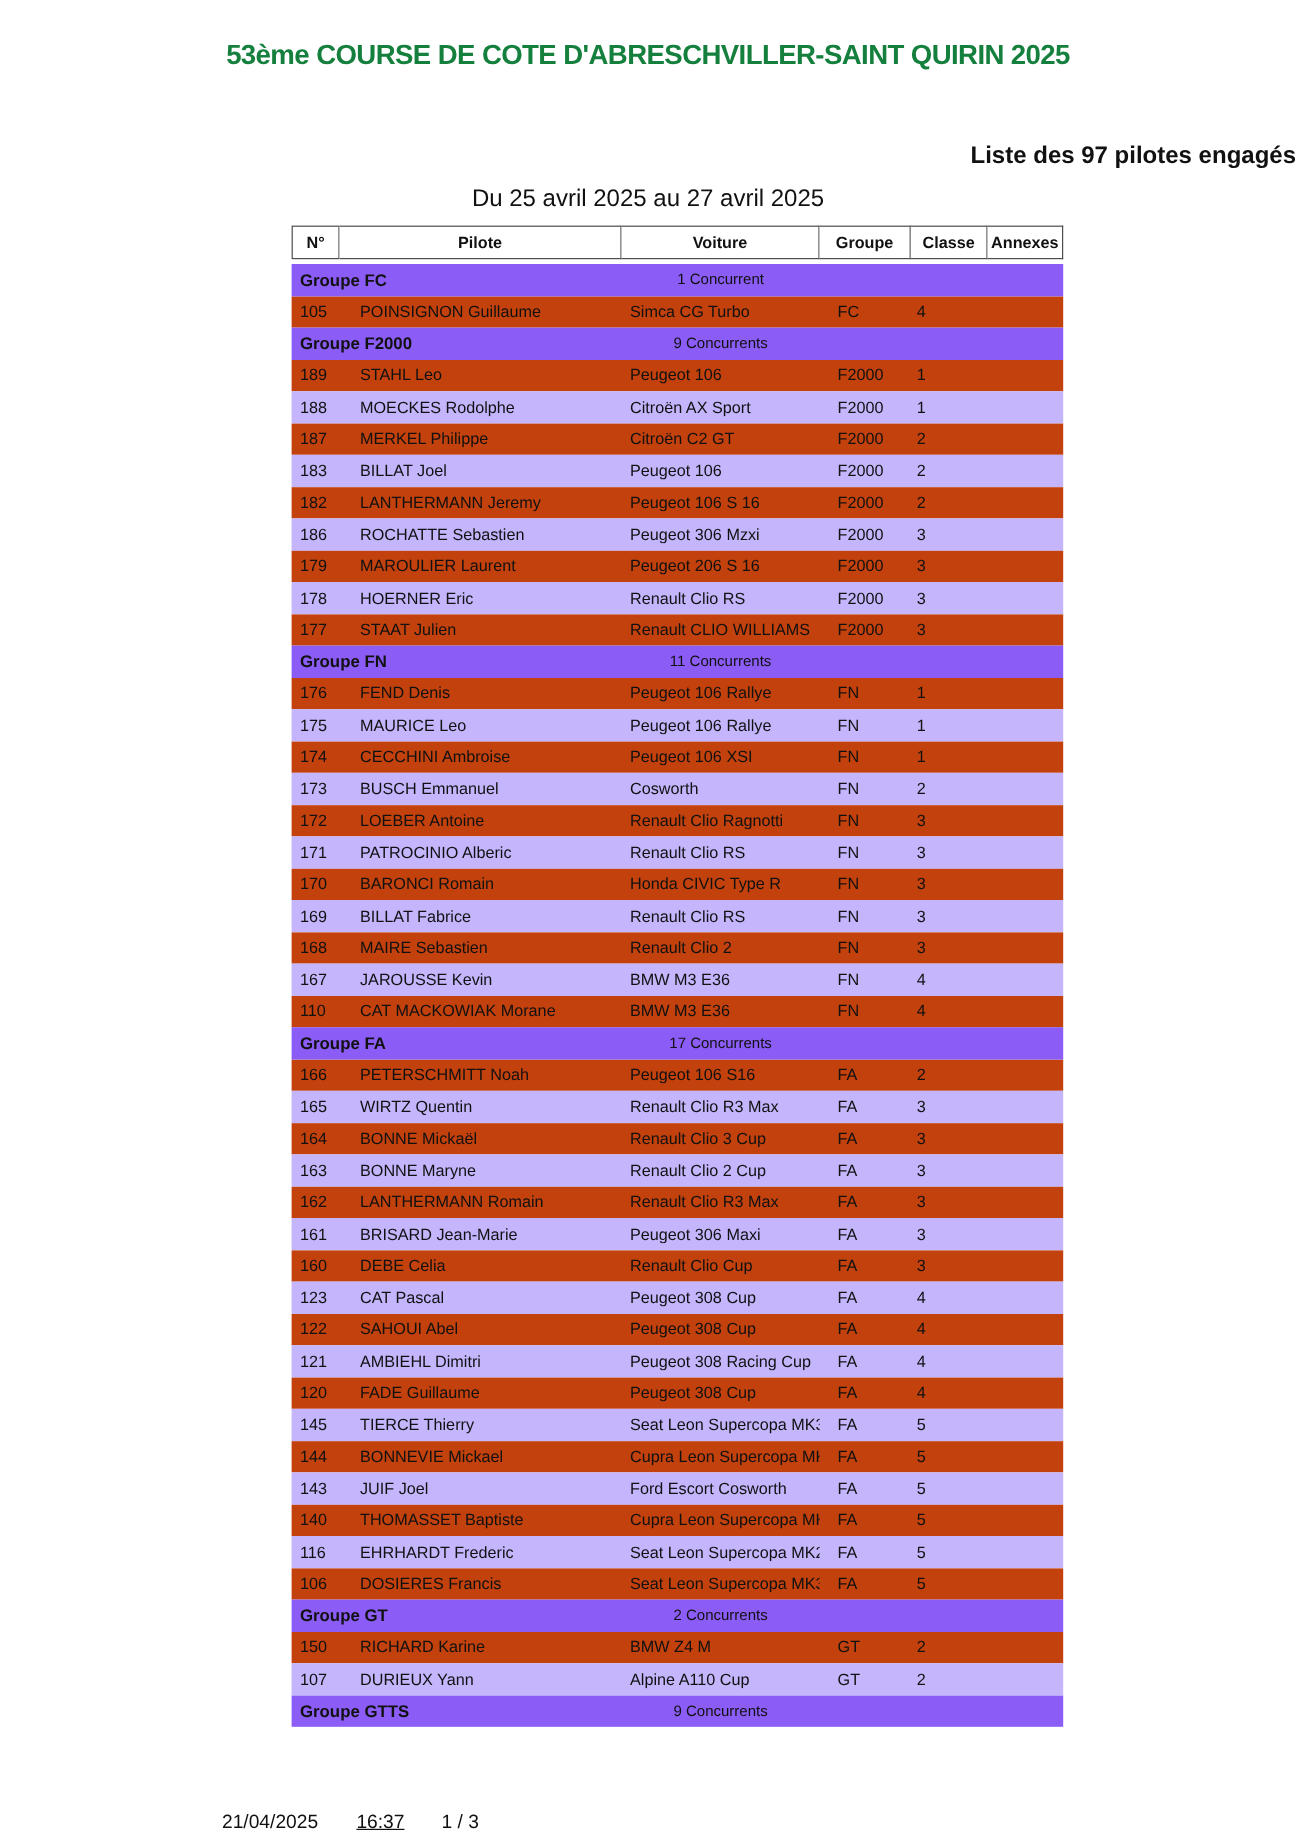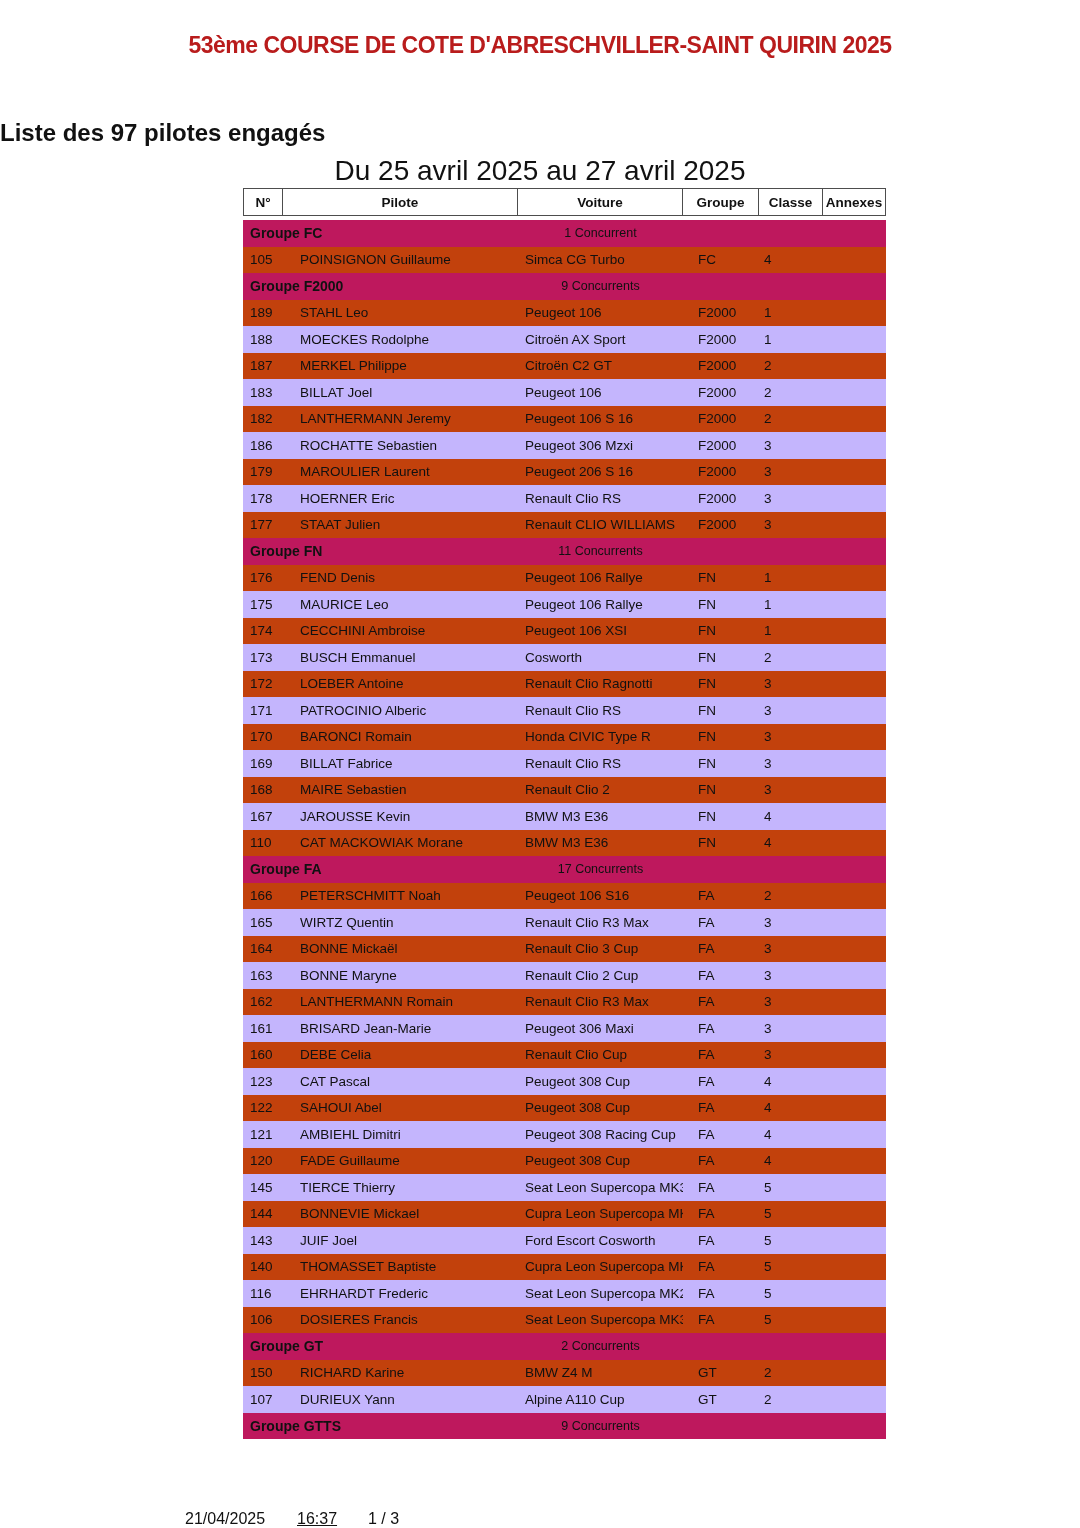--- a/index.html
+++ b/index.html
@@ -2,48 +2,48 @@
 <html><head>
 <meta charset="utf-8">
 <style>
   html,body{margin:0;padding:0;background:#ffffff;}
   .page{
     position:relative;width:1080px;height:1528px;background:#ffffff;
     font-family:"Liberation Sans",sans-serif;color:#111;overflow:hidden;
   }
   .doc-title{
     position:absolute;top:32px;left:0;width:100%;text-align:center;
-    font-size:23px;font-weight:bold;letter-spacing:-0.5px;color:#b91c1c;
+    font-size:23px;font-weight:bold;letter-spacing:-0.5px;color:#15803d;
   }
   .list-title{
-    position:absolute;top:119px;left:0;width:100%;text-align:left;
-    font-size:24px;font-weight:bold;color:#111;
+    position:absolute;top:119px;left:0;width:100%;text-align:right;
+    font-size:20px;font-weight:bold;color:#111;
   }
   .date-range{
     position:absolute;top:155px;left:0;width:100%;text-align:center;
-    font-size:28px;color:#111;
+    font-size:20px;color:#111;
   }
   .entrants{position:absolute;left:243px;top:188px;width:643px;}
   .thead{display:flex;height:28px;}
   .th{
     box-sizing:border-box;border:1px solid #4d4d4d;border-left:none;
     display:flex;align-items:center;justify-content:center;
     font-size:13.5px;font-weight:bold;background:#fff;
   }
   .th:first-child{border-left:1px solid #4d4d4d;}
   .w-num{width:40px;}
   .w-pilot{width:235px;}
   .w-car{width:165px;}
   .w-group{width:76px;}
   .w-class{width:64px;}
   .w-annex{width:63px;}
   .tbody{margin-top:4px;}
   .row{display:flex;height:26.5px;align-items:center;font-size:13.5px;background:#c2410c;}
   .row.alt{background:#c4b5fd;}
-  .row.band{background:#be185d;position:relative;}
+  .row.band{background:#8b5cf6;position:relative;}
   .gname{font-weight:bold;font-size:14px;padding-left:7px;}
   .gcount{position:absolute;left:275px;width:165px;text-align:center;font-size:12.5px;font-weight:normal;}
   .c{box-sizing:border-box;white-space:nowrap;overflow:hidden;}
   .c.num{width:40px;padding-left:7px;}
   .c.pilot{width:235px;padding-left:17px;}
   .c.car{width:165px;padding-left:7px;}
   .c.group{width:76px;padding-left:15px;}
   .c.classe{width:64px;padding-left:5px;}
   .c.annex{width:63px;}
   .footer{position:absolute;top:1510px;left:0;width:1080px;height:20px;font-size:16px;color:#111;}

